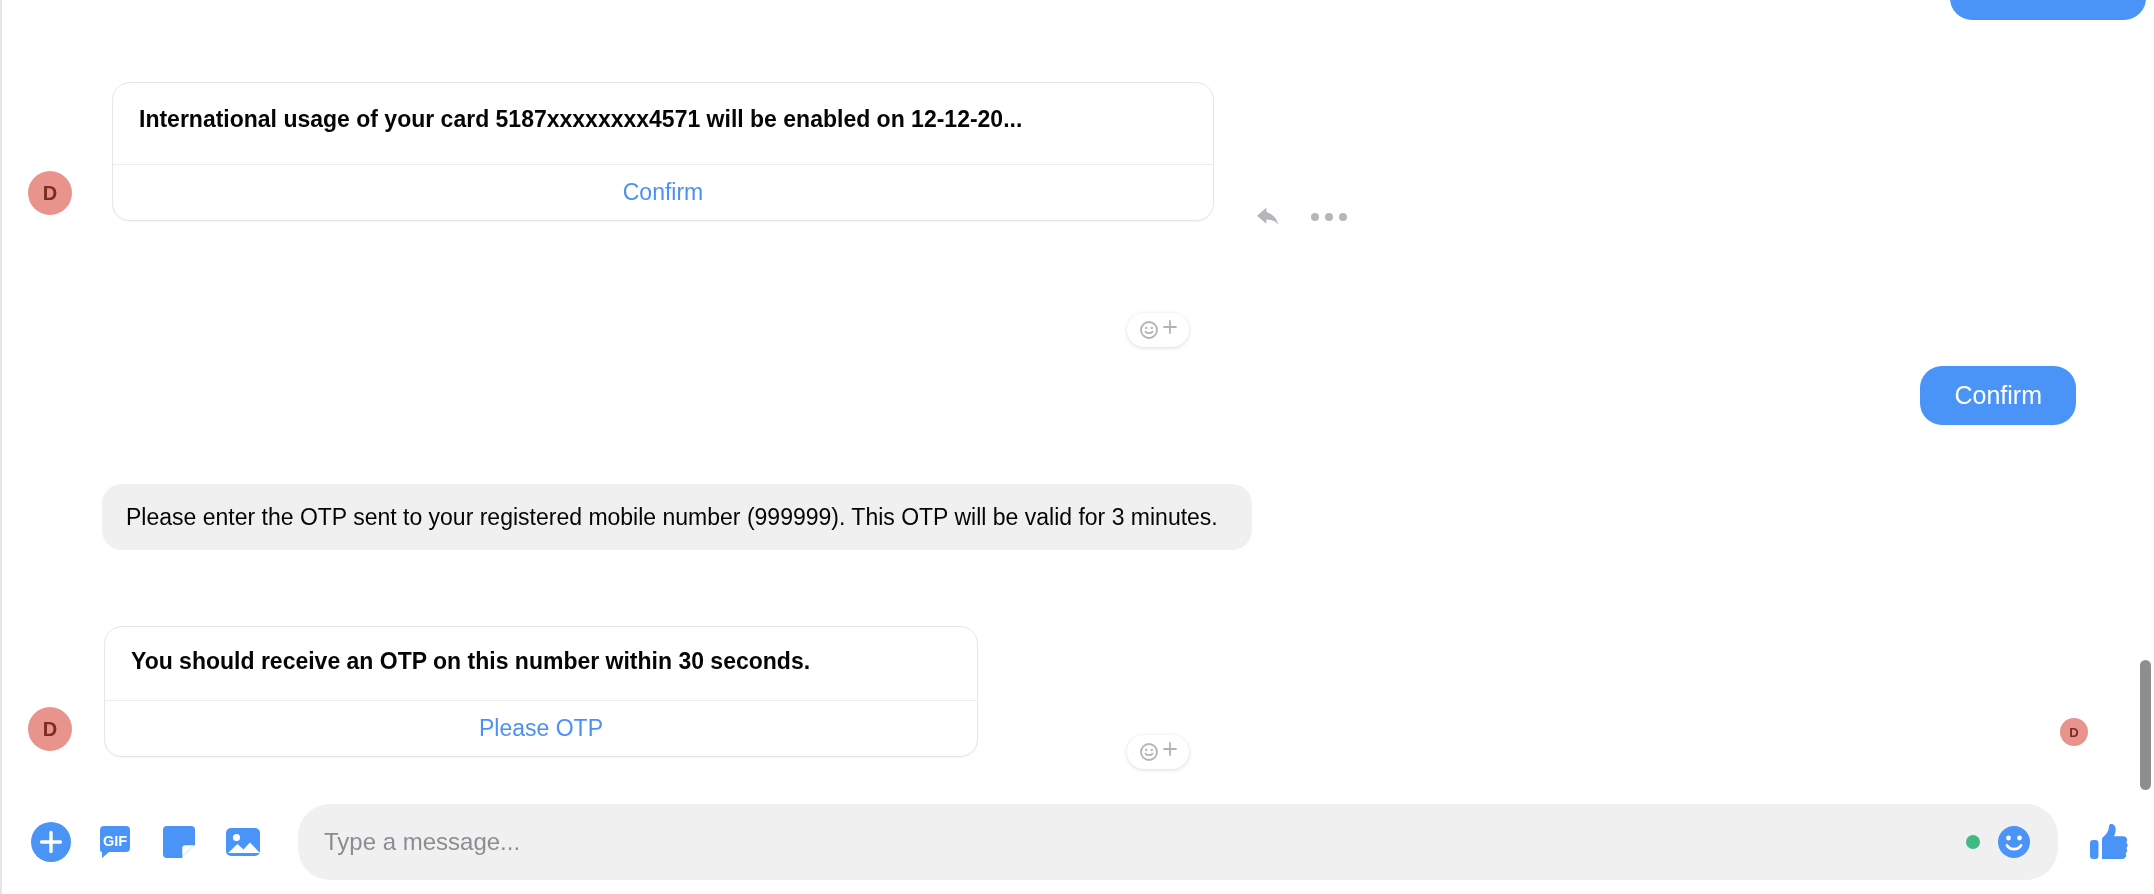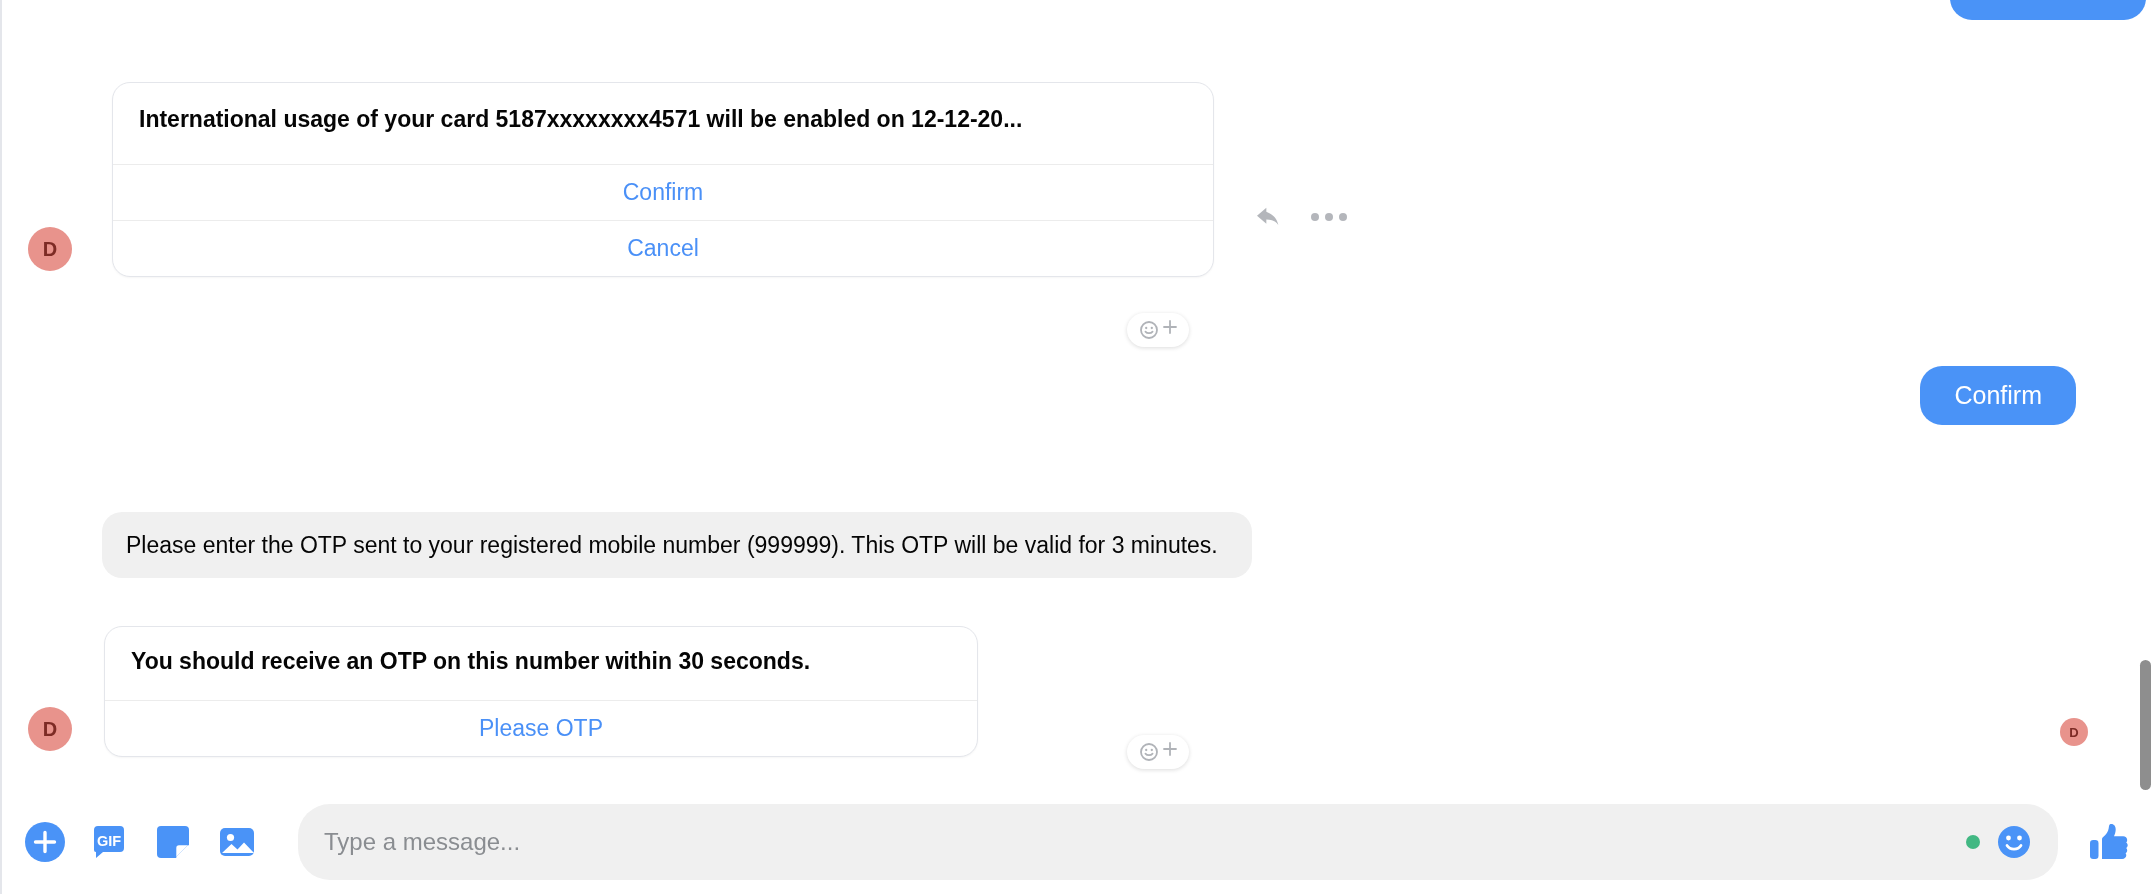--- a/index.html
+++ b/index.html
@@ -152,20 +152,21 @@
     background: #ffffff;
     display: flex;
     align-items: center;
     padding: 0 14px 0 22px;
     gap: 0;
   }
   .tool {
     width: 54px; height: 54px;
     display: flex;
     align-items: center;
+    justify-content: center;
     cursor: pointer;
     flex: 0 0 auto;
     margin-right: 10px;
   }
   #input-wrap {
     flex: 1 1 auto;
     height: 76px;
     background: #f0f0f0;
     border-radius: 32px;
     display: flex;
@@ -237,21 +238,20 @@
 
     <div class="row" style="left:1948px; top:-46px;">
       <div style="width:196px;height:66px;background:#4a93f7;border-radius:22px;"></div>
     </div>
 
     <div class="row" style="left:26px; top:82px; width:1230px;">
       <div class="avatar" style="margin-bottom:6px;">D</div>
       <div class="gcard" style="width:1102px; margin-left:40px; position:relative;">
         <div class="gcard-title">International usage of your card 5187xxxxxxxx4571 will be enabled on 12-12-20...</div>
         <div class="gcard-btn">Confirm</div>
-        <div class="gcard-btn">Cancel</div>
       </div>
     </div>
 
     <div class="react-pill" style="left:1125px; top:313px;">
       <svg width="24" height="24" viewBox="0 0 24 24">
         <circle cx="11" cy="12" r="8" fill="none" stroke="#b0b3b8" stroke-width="1.8"></circle>
         <circle cx="8.2" cy="10" r="1.15" fill="#b0b3b8"></circle>
         <circle cx="13.8" cy="10" r="1.15" fill="#b0b3b8"></circle>
         <path d="M7.4 13.6a4.3 3.4 0 0 0 7.2 0" fill="none" stroke="#b0b3b8" stroke-width="1.7" stroke-linecap="round"></path>
       </svg>
@@ -272,21 +272,21 @@
             <i></i>
             <i></i>
         </span>
       </div>
     </div>
 
     <div class="row" style="right:80px; top:366px;">
       <div class="bubble-blue">Confirm</div>
     </div>
 
-    <div class="row" style="left:100px; top:512px; width:1150px;">
+    <div class="row" style="left:100px; top:484px; width:1150px;">
       <div class="bubble-gray" style="width:1150px;">Please enter the OTP sent to your registered mobile number (999999). This OTP will be valid for 3 minutes.</div>
     </div>
 
     <div class="row" style="left:26px; top:626px; width:1230px;">
       <div class="avatar" style="margin-bottom:6px;">D</div>
       <div class="gcard" style="width:874px; margin-left:32px;">
         <div class="gcard-title" style="padding:20px 26px 24px 26px;">You should receive an OTP on this number within 30 seconds.</div>
         <div class="gcard-btn">Please OTP</div>
       </div>
     </div>

